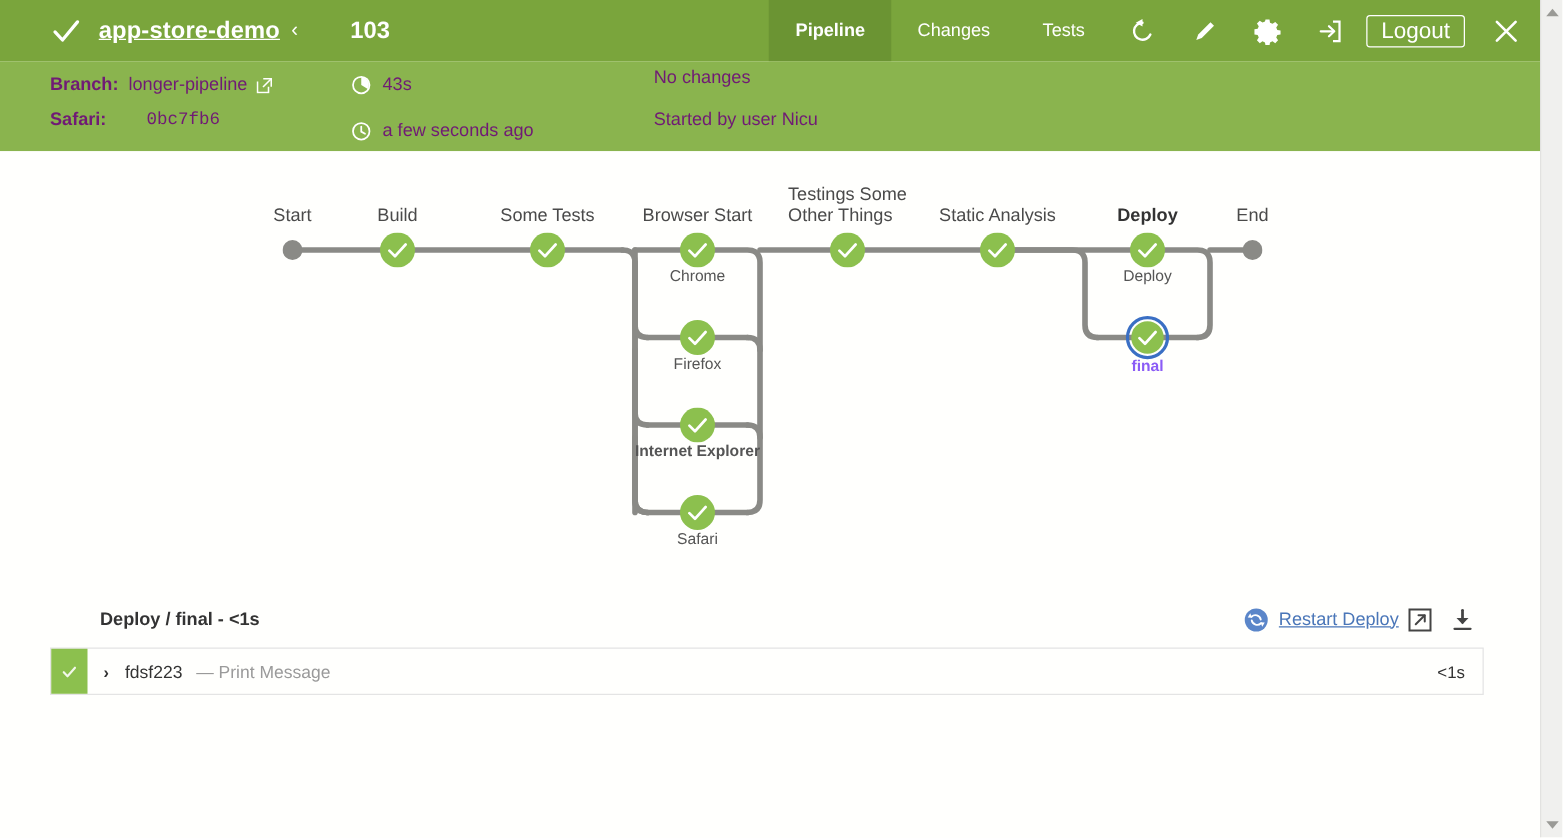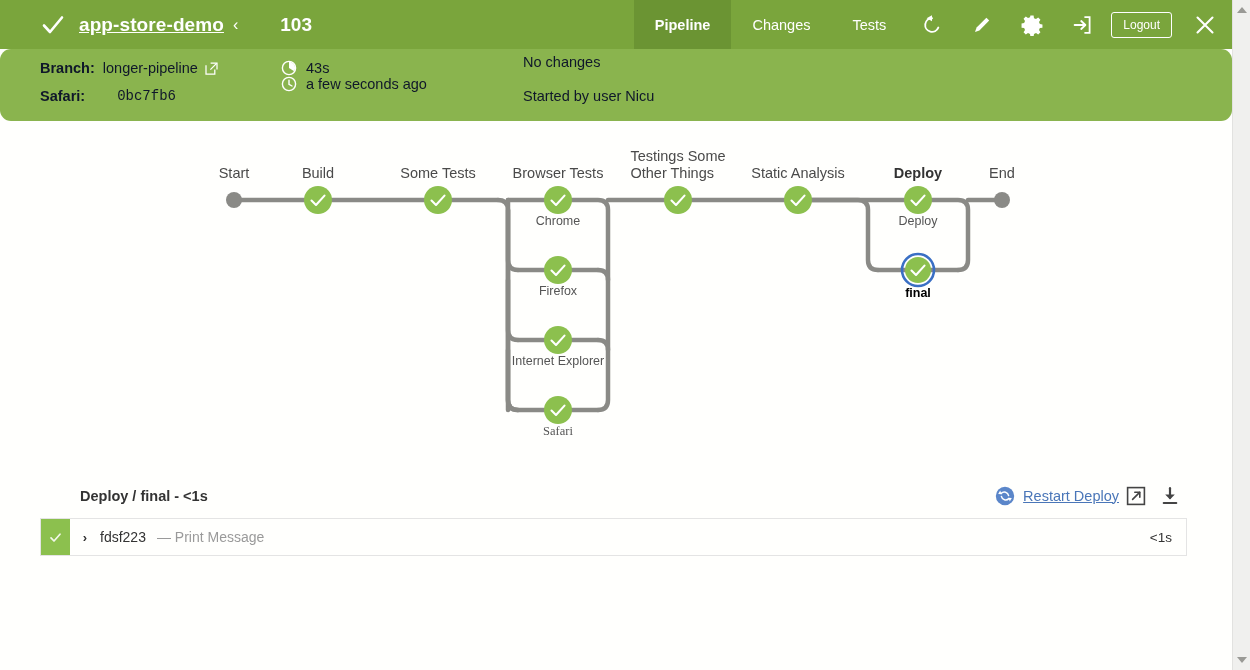--- a/index.html
+++ b/index.html
@@ -40,55 +40,55 @@
   .nav-tab.active { background: #6b9433; font-weight: bold; }
 
   .icon-btn {
     display: flex; align-items: center; justify-content: center;
     width: 50px; cursor: pointer;
   }
   .icon-btn svg { display: block; }
   .logout-btn {
     display: flex; align-items: center; justify-content: center;
     border: 1.5px solid #ffffff; border-radius: 3px;
-    color: #ffffff; font-size: 12px;
+    color: #ffffff; font-size: 18px;
     height: 26px; padding: 0 11px; margin: 0 6px 0 4px;
     align-self: center; cursor: pointer; background: transparent;
     font-family: "Liberation Sans", sans-serif;
   }
   .close-btn {
     display: flex; align-items: center; justify-content: center;
     width: 54px; cursor: pointer;
   }
 
   
   .metabar {
     position: absolute; left: 0; top: 49px; width: 1232px; height: 72px;
-    background: #8ab44e; color: #0f172a; border-radius: 11px;
+    background: #8ab44e; color: #701a75;
   }
   .meta-row { position: absolute; display: flex; align-items: center; font-size: 14.5px; }
   .meta-label { font-weight: bold; margin-right: 8px; }
   .meta-mono { font-family: "Liberation Mono", monospace; font-size: 14px; margin-left: 24px; }
   .meta-icon { margin-right: 9px; display: flex; align-items: center; }
   .ext-link { margin-left: 7px; display: inline-flex; }
 
   
   .graph-wrap { position: absolute; left: 0; top: 121px; width: 1232px; height: 352px; background: #fffffd; }
   .graph-svg { position: absolute; left: 0; top: 0; }
   .node-label {
     position: absolute; color: #4a4a4a;
     font-size: 14.5px; line-height: 17px; white-space: pre-line;
     transform: translateX(-50%);
   }
   .node-label.bold { font-weight: bold; color: #333; }
   .sub-label {
     position: absolute; text-align: center; color: #555;
     font-size: 12.5px; transform: translateX(-50%);
   }
-  .sub-label.bold { font-weight: bold; color: #000000; }
+  .sub-label.bold { font-weight: bold; color: #8b5cf6; }
   .pnode { position: absolute; cursor: pointer; }
 
   
   .steps { position: absolute; left: 0; top: 473px; width: 1232px; }
   .steps-head {
     display: flex; align-items: center;
     padding: 0 45px 0 40px; height: 45px; margin-left: 40px;
   }
   .steps-title { font-size: 14.5px; font-weight: bold; color: #333; }
   .steps-actions { margin-left: auto; display: flex; align-items: center; gap: 0px; }
@@ -210,21 +210,21 @@
     <div class="meta-row" style="left:281px; top:11px;">
       <span class="meta-icon">
         <svg width="16" height="16" viewBox="0 0 16 16">
           <circle cx="8" cy="8" r="6.6" fill="none" stroke="#fff" stroke-width="1.4"></circle>
           <path d="M8 8 L8 1.7 A6.3 6.3 0 0 1 13.2 11.2 Z" fill="#fff"></path>
         </svg>
       </span>
       <span>43s</span>
     </div>
 
-    <div class="meta-row" style="left:281px; top:27px;">
+    <div class="meta-row" style="left:281px; top:48px;">
       <span class="meta-icon">
         <svg width="16" height="16" viewBox="0 0 16 16">
           <circle cx="8" cy="8" r="6.6" fill="none" stroke="#fff" stroke-width="1.4"></circle>
           <path d="M8 4.2 V8.3 L11 10" fill="none" stroke="#fff" stroke-width="1.4" stroke-linecap="round"></path>
         </svg>
       </span>
       <span>a few seconds ago</span>
     </div>
 
     <div class="meta-row" style="left:523px; top:5px;">
@@ -274,21 +274,21 @@
         <path d="M918 79 H958 Q968 79 968 89 V139 Q968 149 958 149"></path>
         <path d="M958 149 H918"></path>
 
         <path d="M968 79 H1002"></path>
       </g>
     </svg>
 
     <div class="node-label" style="left:234px; top:44px;">Start</div>
     <div class="node-label" style="left:318px; top:44px;">Build</div>
     <div class="node-label" style="left:438px; top:44px;">Some Tests</div>
-    <div class="node-label" style="left:558px; top:44px;">Browser Tests</div>
+    <div class="node-label" style="left:558px; top:44px;">Browser Start</div>
     <div class="node-label" style="left:678px; top:27px;">Testings Some
 Other Things</div>
     <div class="node-label" style="left:798px; top:44px;">Static Analysis</div>
     <div class="node-label bold" style="left:918px; top:44px;">Deploy</div>
     <div class="node-label" style="left:1002px; top:44px;">End</div>
 
     <div class="pnode" style="left:226px; top:71px;">
       <svg width="16" height="16" viewBox="0 0 16 16">
           <circle cx="8" cy="8" r="8" fill="#8a8a86"></circle>
         </svg>
@@ -339,29 +339,29 @@
         </svg>
     </div>
     <div class="sub-label" style="left:558px; top:163px;">Firefox</div>
 
     <div class="pnode" style="left:544px; top:205px;">
       <svg width="28" height="28" viewBox="0 0 28 28">
           <circle cx="14" cy="14" r="14" fill="#8cc04e"></circle>
         <path d="M7.5 14.5 L12 19 L20.5 9.6" fill="none" stroke="#fff" stroke-width="2.1" stroke-linecap="round" stroke-linejoin="round"></path>
         </svg>
     </div>
-    <div class="sub-label" style="left:558px; top:233px;">Internet Explorer</div>
+    <div class="sub-label" style="left:558px; top:233px;font-weight:bold;">Internet Explorer</div>
 
     <div class="pnode" style="left:544px; top:275px;">
       <svg width="28" height="28" viewBox="0 0 28 28">
           <circle cx="14" cy="14" r="14" fill="#8cc04e"></circle>
         <path d="M7.5 14.5 L12 19 L20.5 9.6" fill="none" stroke="#fff" stroke-width="2.1" stroke-linecap="round" stroke-linejoin="round"></path>
         </svg>
     </div>
-    <div class="sub-label" style="left:558px; top:303px;font-family:Liberation Serif, serif;">Safari</div>
+    <div class="sub-label" style="left:558px; top:303px;">Safari</div>
 
     <div class="pnode" style="left:904px; top:65px;">
       <svg width="28" height="28" viewBox="0 0 28 28">
           <circle cx="14" cy="14" r="14" fill="#8cc04e"></circle>
         <path d="M7.5 14.5 L12 19 L20.5 9.6" fill="none" stroke="#fff" stroke-width="2.1" stroke-linecap="round" stroke-linejoin="round"></path>
         </svg>
     </div>
     <div class="sub-label" style="left:918px; top:93px;">Deploy</div>
 
     <div class="pnode" style="left:900px; top:131px;">

